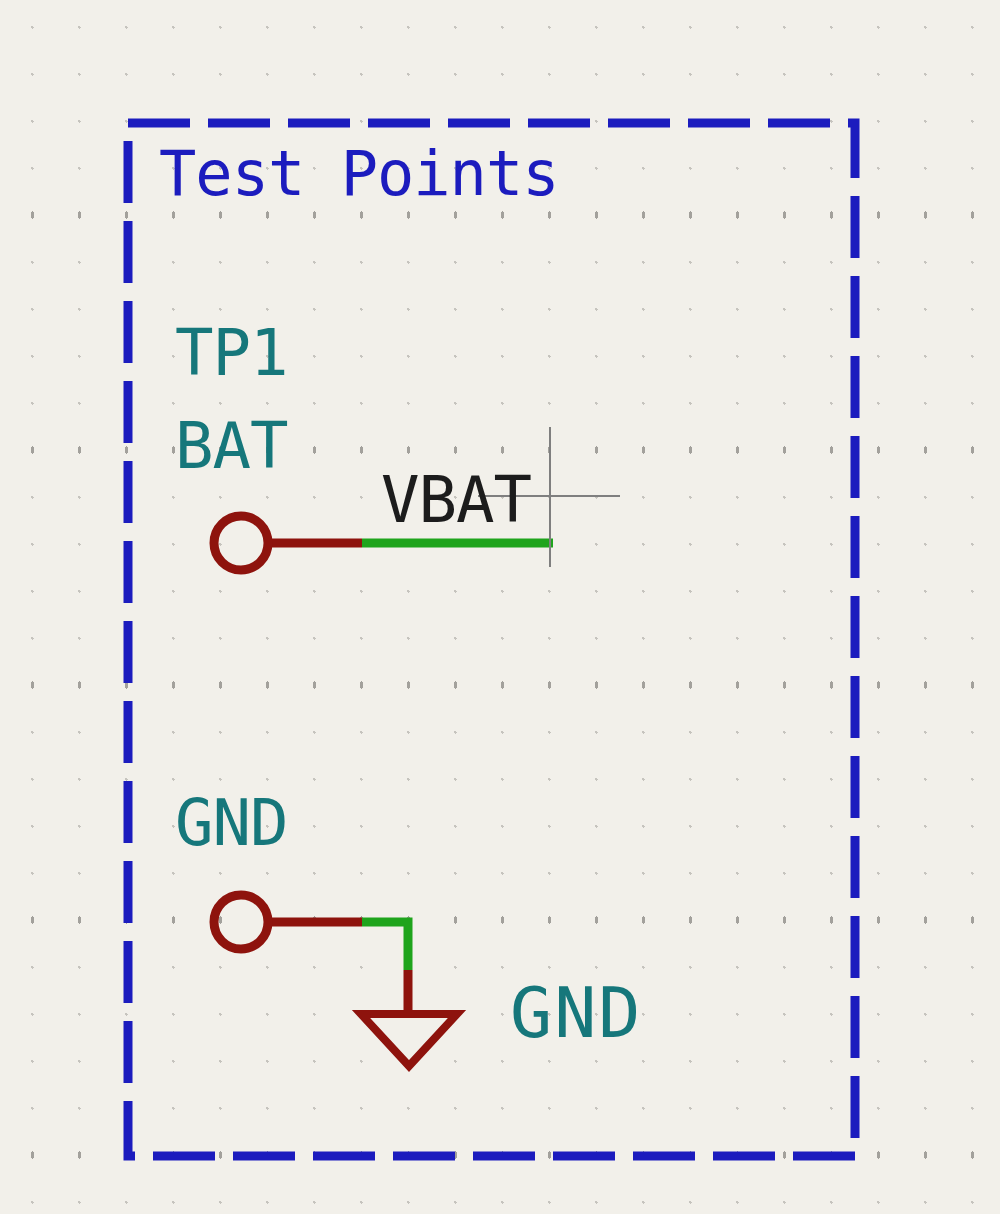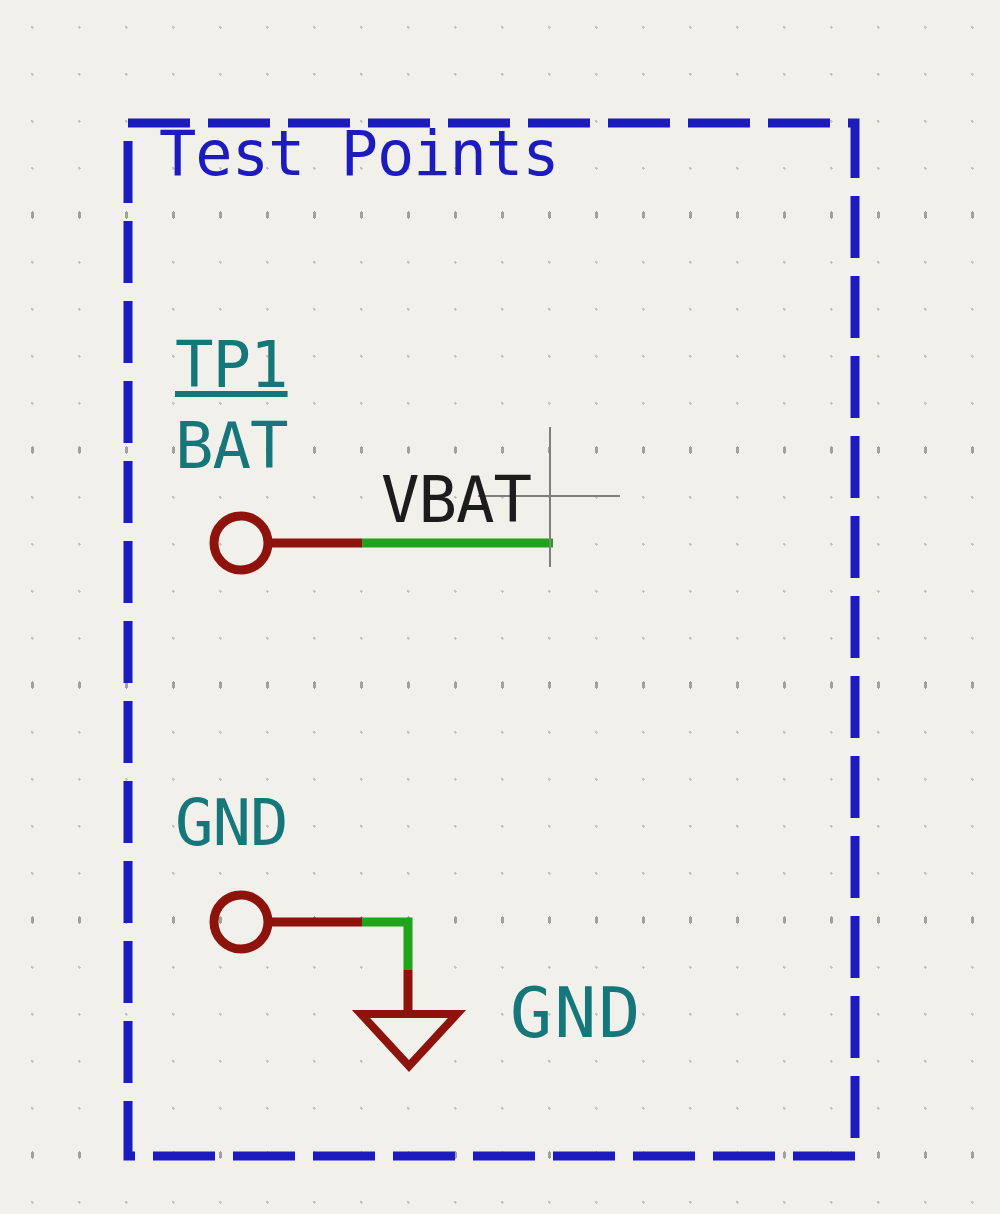--- a/index.html
+++ b/index.html
@@ -16,23 +16,23 @@
     background-repeat: repeat, repeat;
     font-family:"DejaVu Sans Mono", monospace;
   }
   .gfx{position:absolute;left:0;top:0;}
   .sch-text{
     position:absolute;
     line-height:1;
     white-space:pre;
     letter-spacing:-1px;
   }
-  .t-title{left:159px;top:123px;font-size:62px;color:#1c1cbe;}
+  .t-title{left:159px;top:143px;font-size:62px;color:#1c1cbe;}
   .t-teal{color:#16777b;font-size:64px;}
-  .t-tp1ref{left:175px;top:333px;text-decoration:underline;}
+  .t-tp1ref{left:175px;top:321px;}
   .t-tp1val{left:175px;top:414px;}
   .t-vbat{left:381px;top:468px;font-size:64px;color:#1c1c1c;}
   .t-tp4ref{left:175px;top:693px;}
   .t-tp4val{left:175px;top:791px;}
   .t-gndlbl{left:510px;top:978px;font-size:70px;color:#16777b;letter-spacing:2px;}
 </style>
 </head>
 <body>
 
 <div class="canvas">

